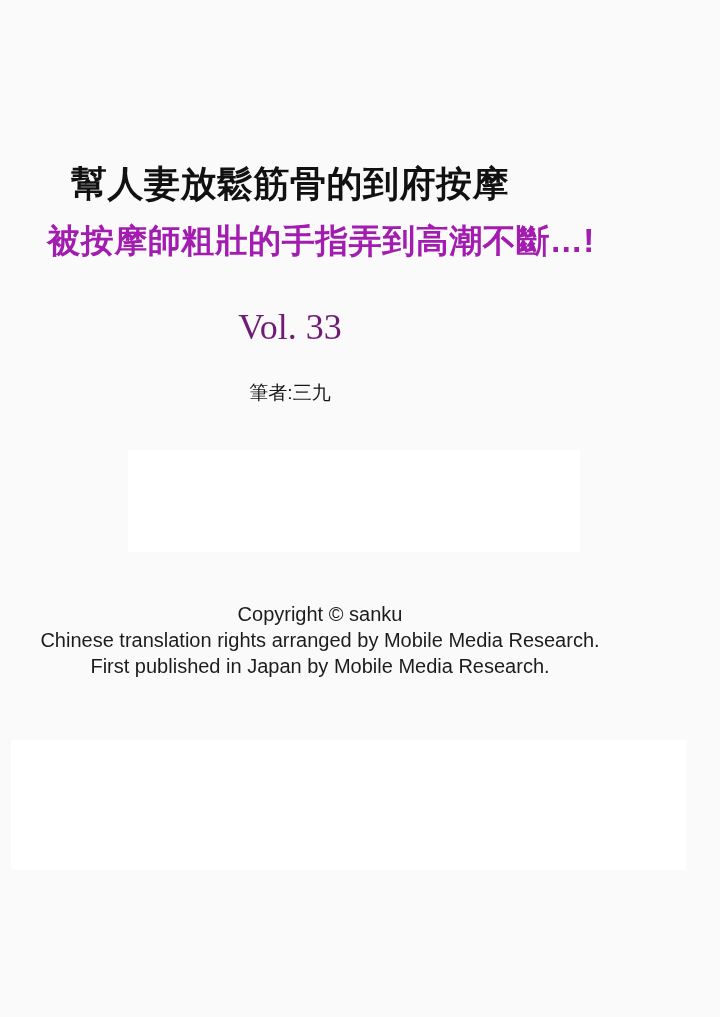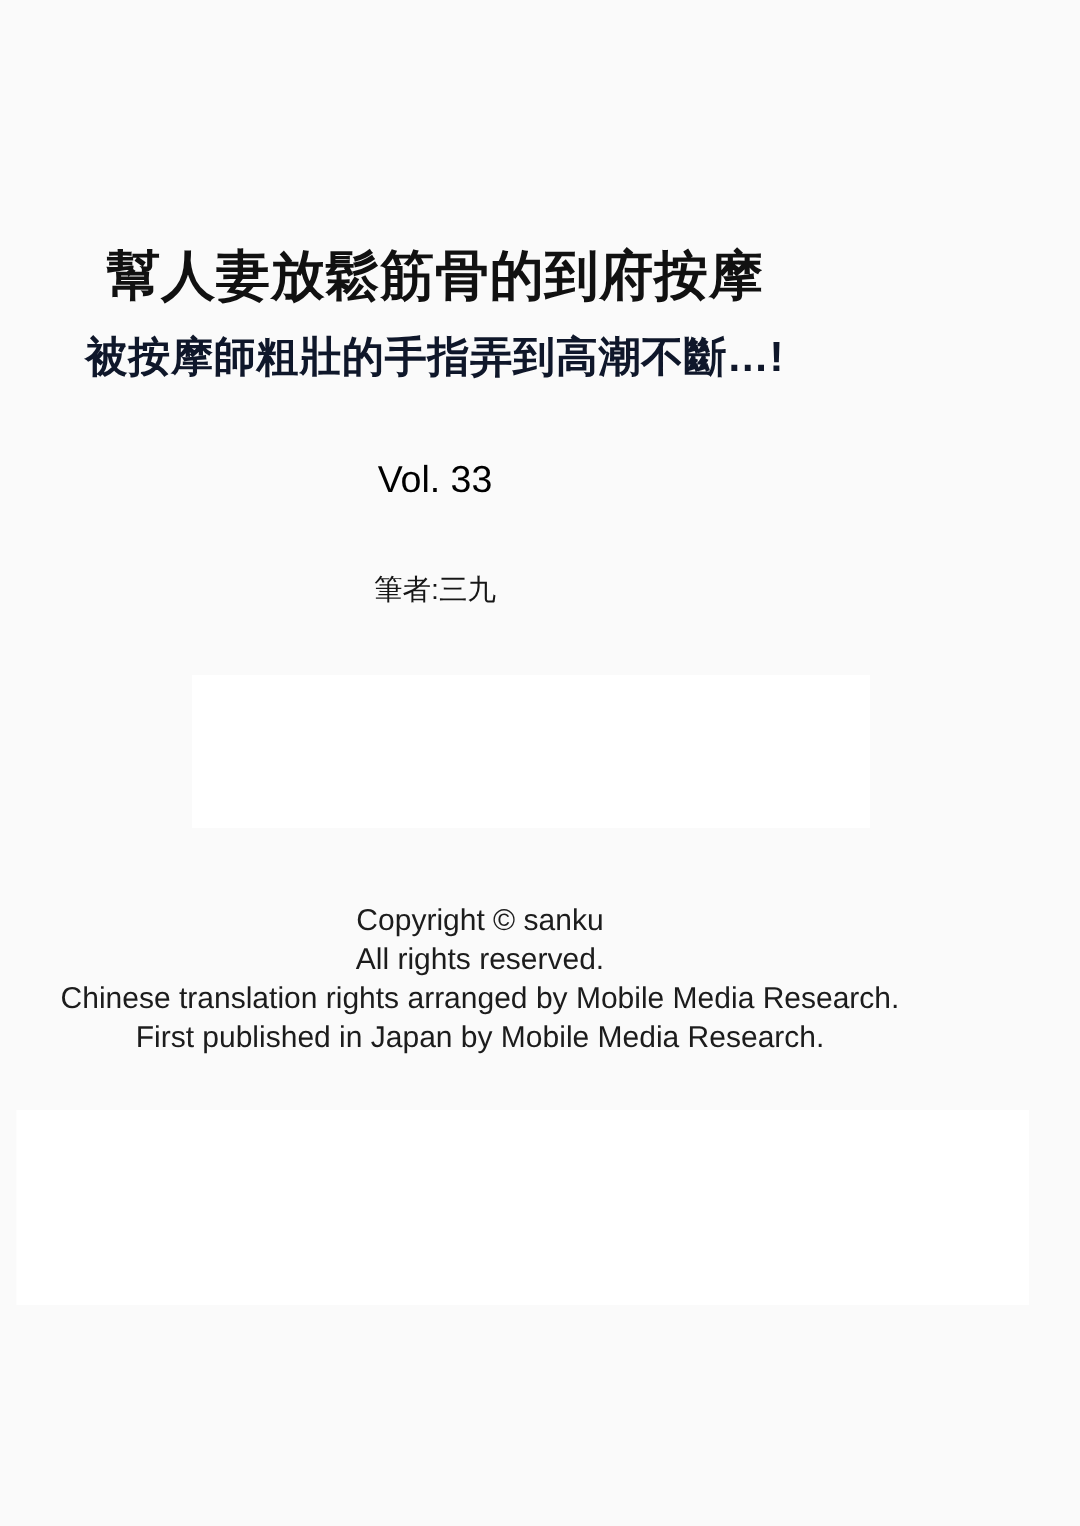--- a/index.html
+++ b/index.html
@@ -24,30 +24,32 @@
   }
   .page-title {
     top: 160px;
     font-size: 36px;
     font-weight: 600;
     letter-spacing: 0.5px;
     color: #111111;
   }
   .page-subtitle {
     top: 219px;
-    font-size: 28px;
+    font-size: 33px;
     font-weight: 600;
     letter-spacing: 0.5px;
-    color: #0f172a;
+    color: #a21caf;
+    padding-left: 31px;
   }
   .volume-label {
     top: 306px;
-    font-size: 25px;
+    font-size: 36px;
     font-weight: 400;
-    color: #000000;
+    color: #701a75;
+    font-family: Liberation Serif, serif;
   }
   .author-line {
     top: 380px;
     font-size: 19px;
     font-weight: 500;
     color: #161616;
   }
   .blank-panel {
     position: absolute;
     background: #ffffff;
@@ -87,18 +89,17 @@
 <div class="centered-line page-subtitle">被按摩師粗壯的手指弄到高潮不斷…!</div>
 
 <div class="centered-line volume-label">Vol. 33</div>
 
 <div class="centered-line author-line">筆者:三九</div>
 
 <div class="blank-panel panel-middle"></div>
 
 <div class="copyright-block">
   <div>Copyright © sanku</div>
-  <div>All rights reserved.</div>
   <div>Chinese translation rights arranged by Mobile Media Research.</div>
   <div>First published in Japan by Mobile Media Research.</div>
 </div>
 
 <div class="blank-panel panel-bottom"></div>
 
 </body></html>

